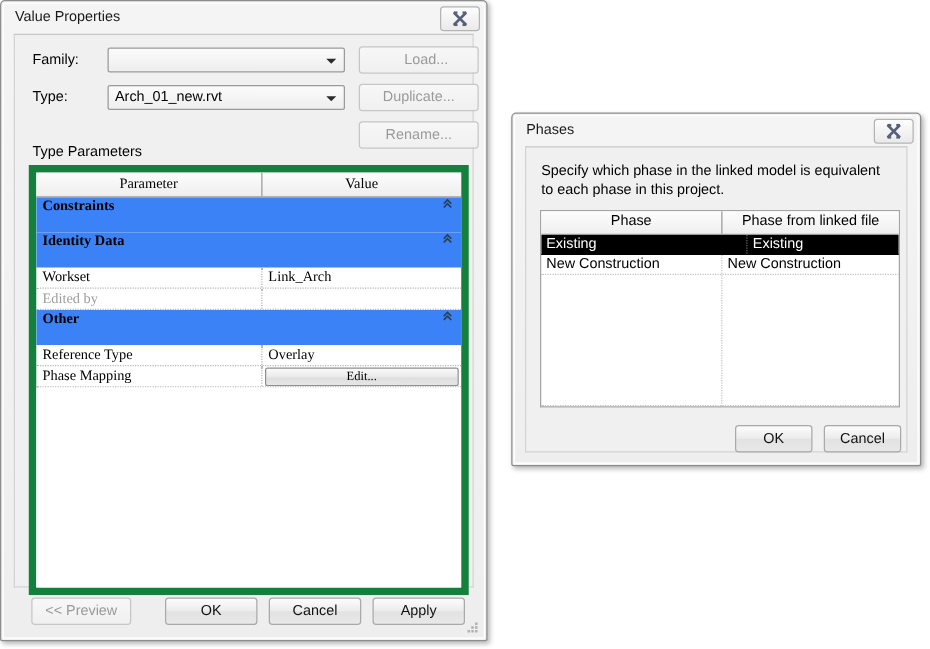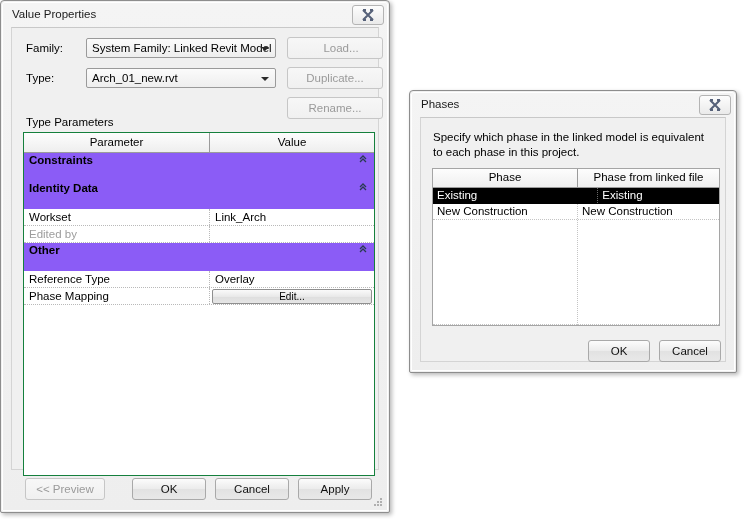--- a/index.html
+++ b/index.html
@@ -110,41 +110,42 @@
     color: #9a9a9a;
     border-color: #c6c6c6;
     background: linear-gradient(#f7f7f7, #f0f0f0);
     cursor: default;
   }
 
   
   .grid {
     position: absolute;
     background: #ffffff;
-    border: 1px solid #15803d;
-    box-sizing: border-box;
-    overflow: hidden;
+    border: 6px solid #15803d;
+    box-sizing: border-box;
+    overflow: hidden;
+    font-family: Liberation Serif, serif;
   }
   .grid-head {
     display: flex;
     height: 19px;
     background: linear-gradient(#fdfdfd, #eeeeee);
     border-bottom: 1px solid #9b9b9b;
   }
   .grid-head .hcell {
     font-size: 11.5px;
     text-align: center;
     line-height: 18px;
     box-sizing: border-box;
   }
   .grid-head .hcell.sep { border-left: 1px solid #9b9b9b; }
 
   .row { display: flex; height: 17px; box-sizing: border-box; }
   .row.section {
-    background: #8b5cf6;
+    background: #3b82f6;
     font-weight: bold;
     height: 28px;
   }
   .row.section .sec-label {
     flex: 1;
     padding-left: 5px;
     line-height: 15px;
     font-size: 11.5px;
     color: #000;
   }
@@ -246,21 +247,20 @@
           <path d="M1 1 L11 11 M11 1 L1 11" stroke="#566179" stroke-width="2" fill="none"></path>
           <path d="M1 1 L4 1 M8 1 L11 1 M1 11 L4 11 M8 11 L11 11" stroke="#566179" stroke-width="2"></path>
         </svg>
       </div>
     </div>
 
     <div class="client" style="left:8px; top:24px; right:8px; bottom:40px;">
 
       <div class="lbl" style="left:14px; top:14px;">Family:</div>
       <div class="combo" style="left:74px; top:10px; width:190px;">
-        <div class="val">System Family: Linked Revit Model</div>
         <div class="arrow"></div>
       </div>
       <button class="btn disabled" style="left:275px; top:9px; width:96px;padding-left:12px;">Load...</button>
 
       <div class="lbl" style="left:14px; top:44px;">Type:</div>
       <div class="combo" style="left:74px; top:40px; width:190px;">
         <div class="val">Arch_01_new.rvt</div>
         <div class="arrow"></div>
       </div>
       <button class="btn disabled" style="left:275px; top:39px; width:96px;">Duplicate...</button>

